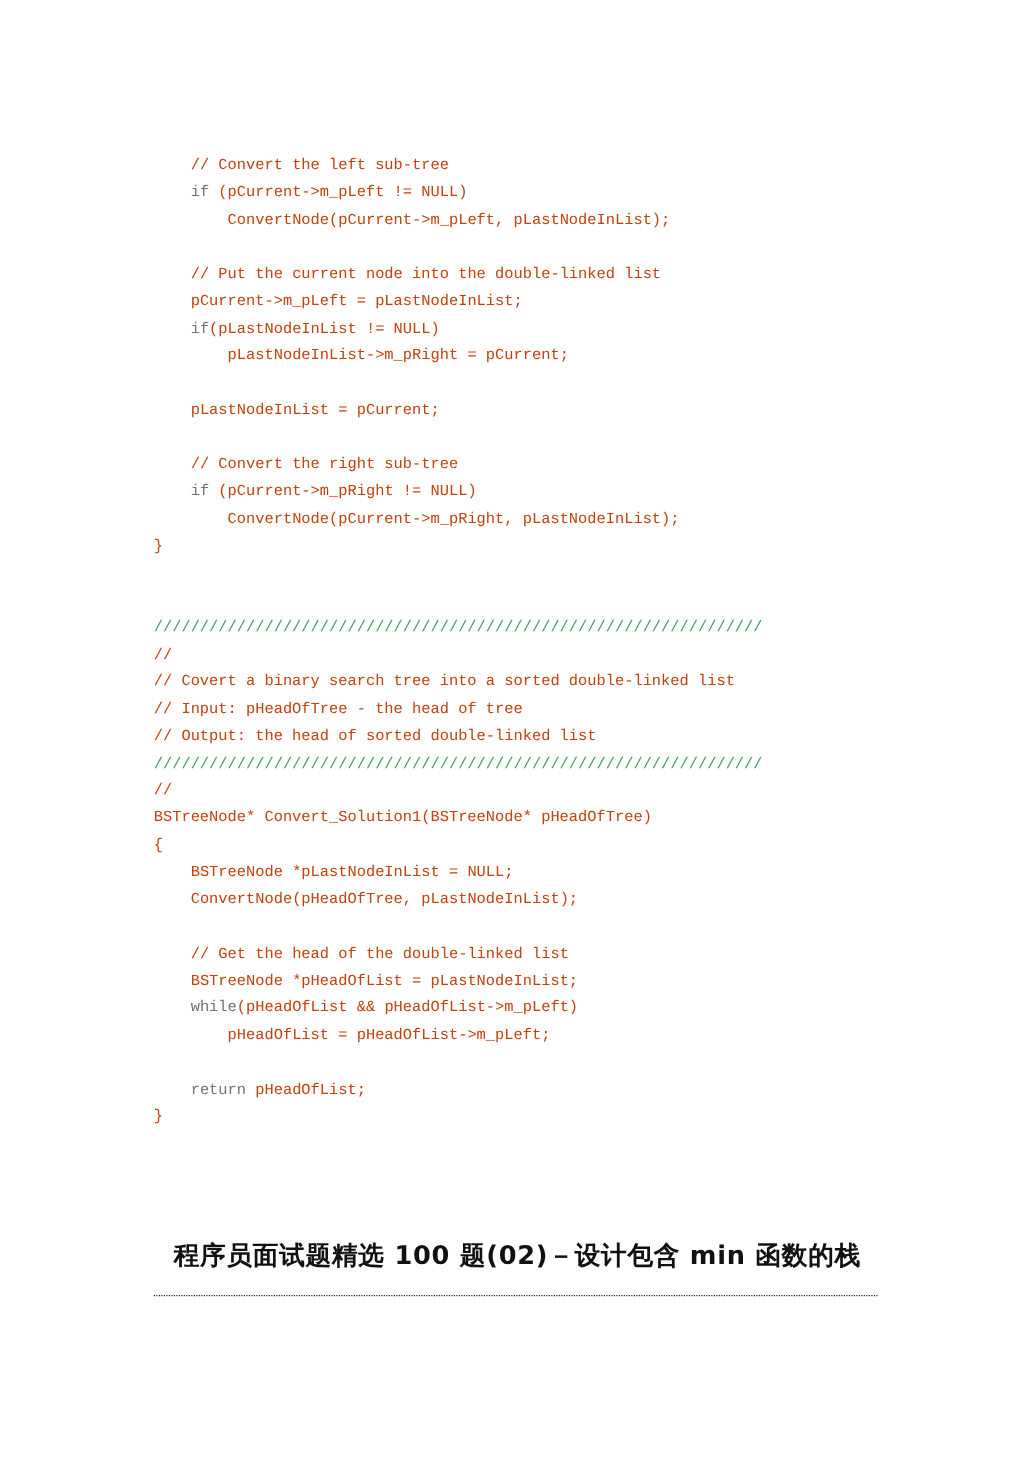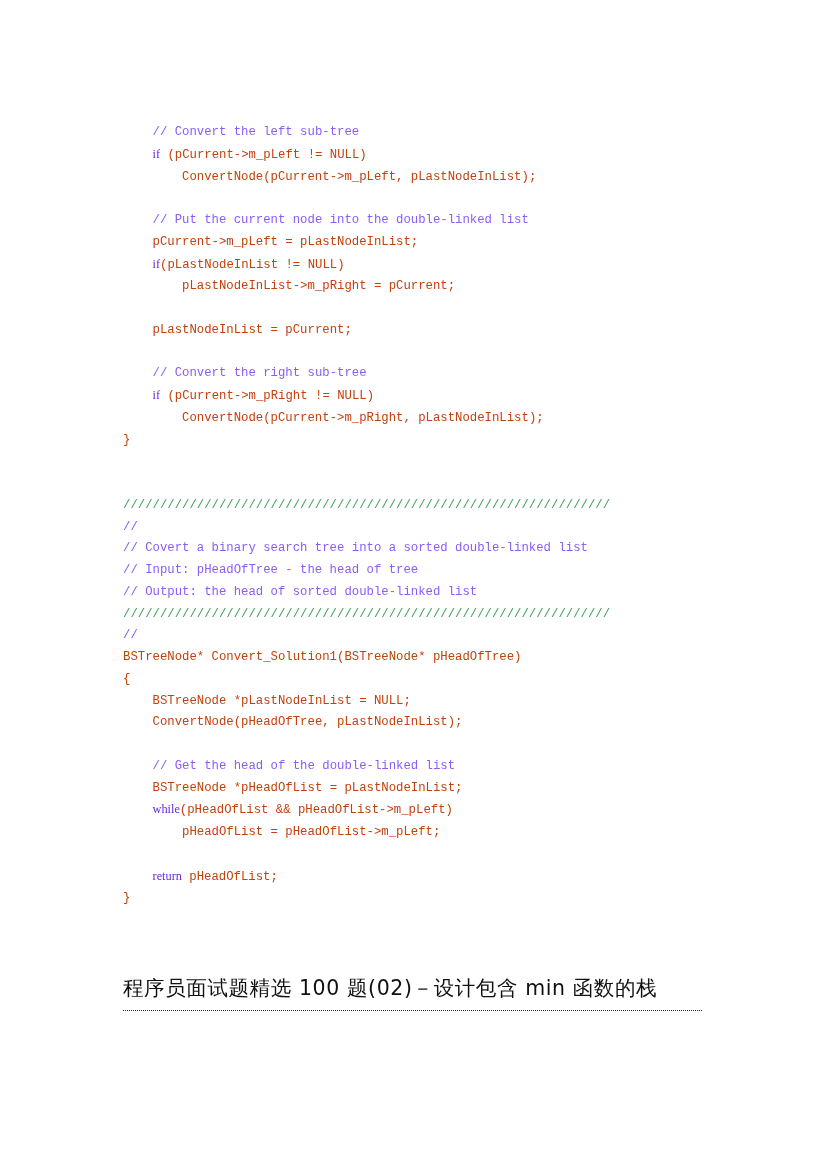--- a/index.html
+++ b/index.html
@@ -34,41 +34,41 @@
     font-size: 12.3px;
     line-height: 21.75px;
     white-space: pre;
     color: #333333;
     letter-spacing: 0px;
   }
   .code-line {
     white-space: pre;
     min-height: 21.75px;
   }
-  .tok-cmt   { color: #8b5cf6; }
-  .tok-kw    { color: #6d28d9; font-family: Liberation Serif, serif; }
+  .tok-cmt   { color: #c2410c; }
+  .tok-kw    { color: #737373; }
   .tok-plain { color: #c2410c; }
   .tok-div   { color: #3f9f5f; }
 
   
   .heading-wrap {
     position: absolute;
     left: 123px;
     top: 972px;
     width: 580px;
   }
   .doc-heading {
     font-family: "DejaVu Sans", "Liberation Sans", sans-serif;
     font-size: 20.5px;
-    font-weight: normal;
+    font-weight: bold;
     color: #111111;
     line-height: 32px;
     letter-spacing: 0.6px;
     white-space: nowrap;
-    margin: 0;
+    margin: 16px;
   }
   .heading-rule {
     margin-top: 6px;
     width: 579px;
     height: 0;
     border-top: 1.5px dotted #2a2a2a;
   }
 </style>
 </head>
 <body>

